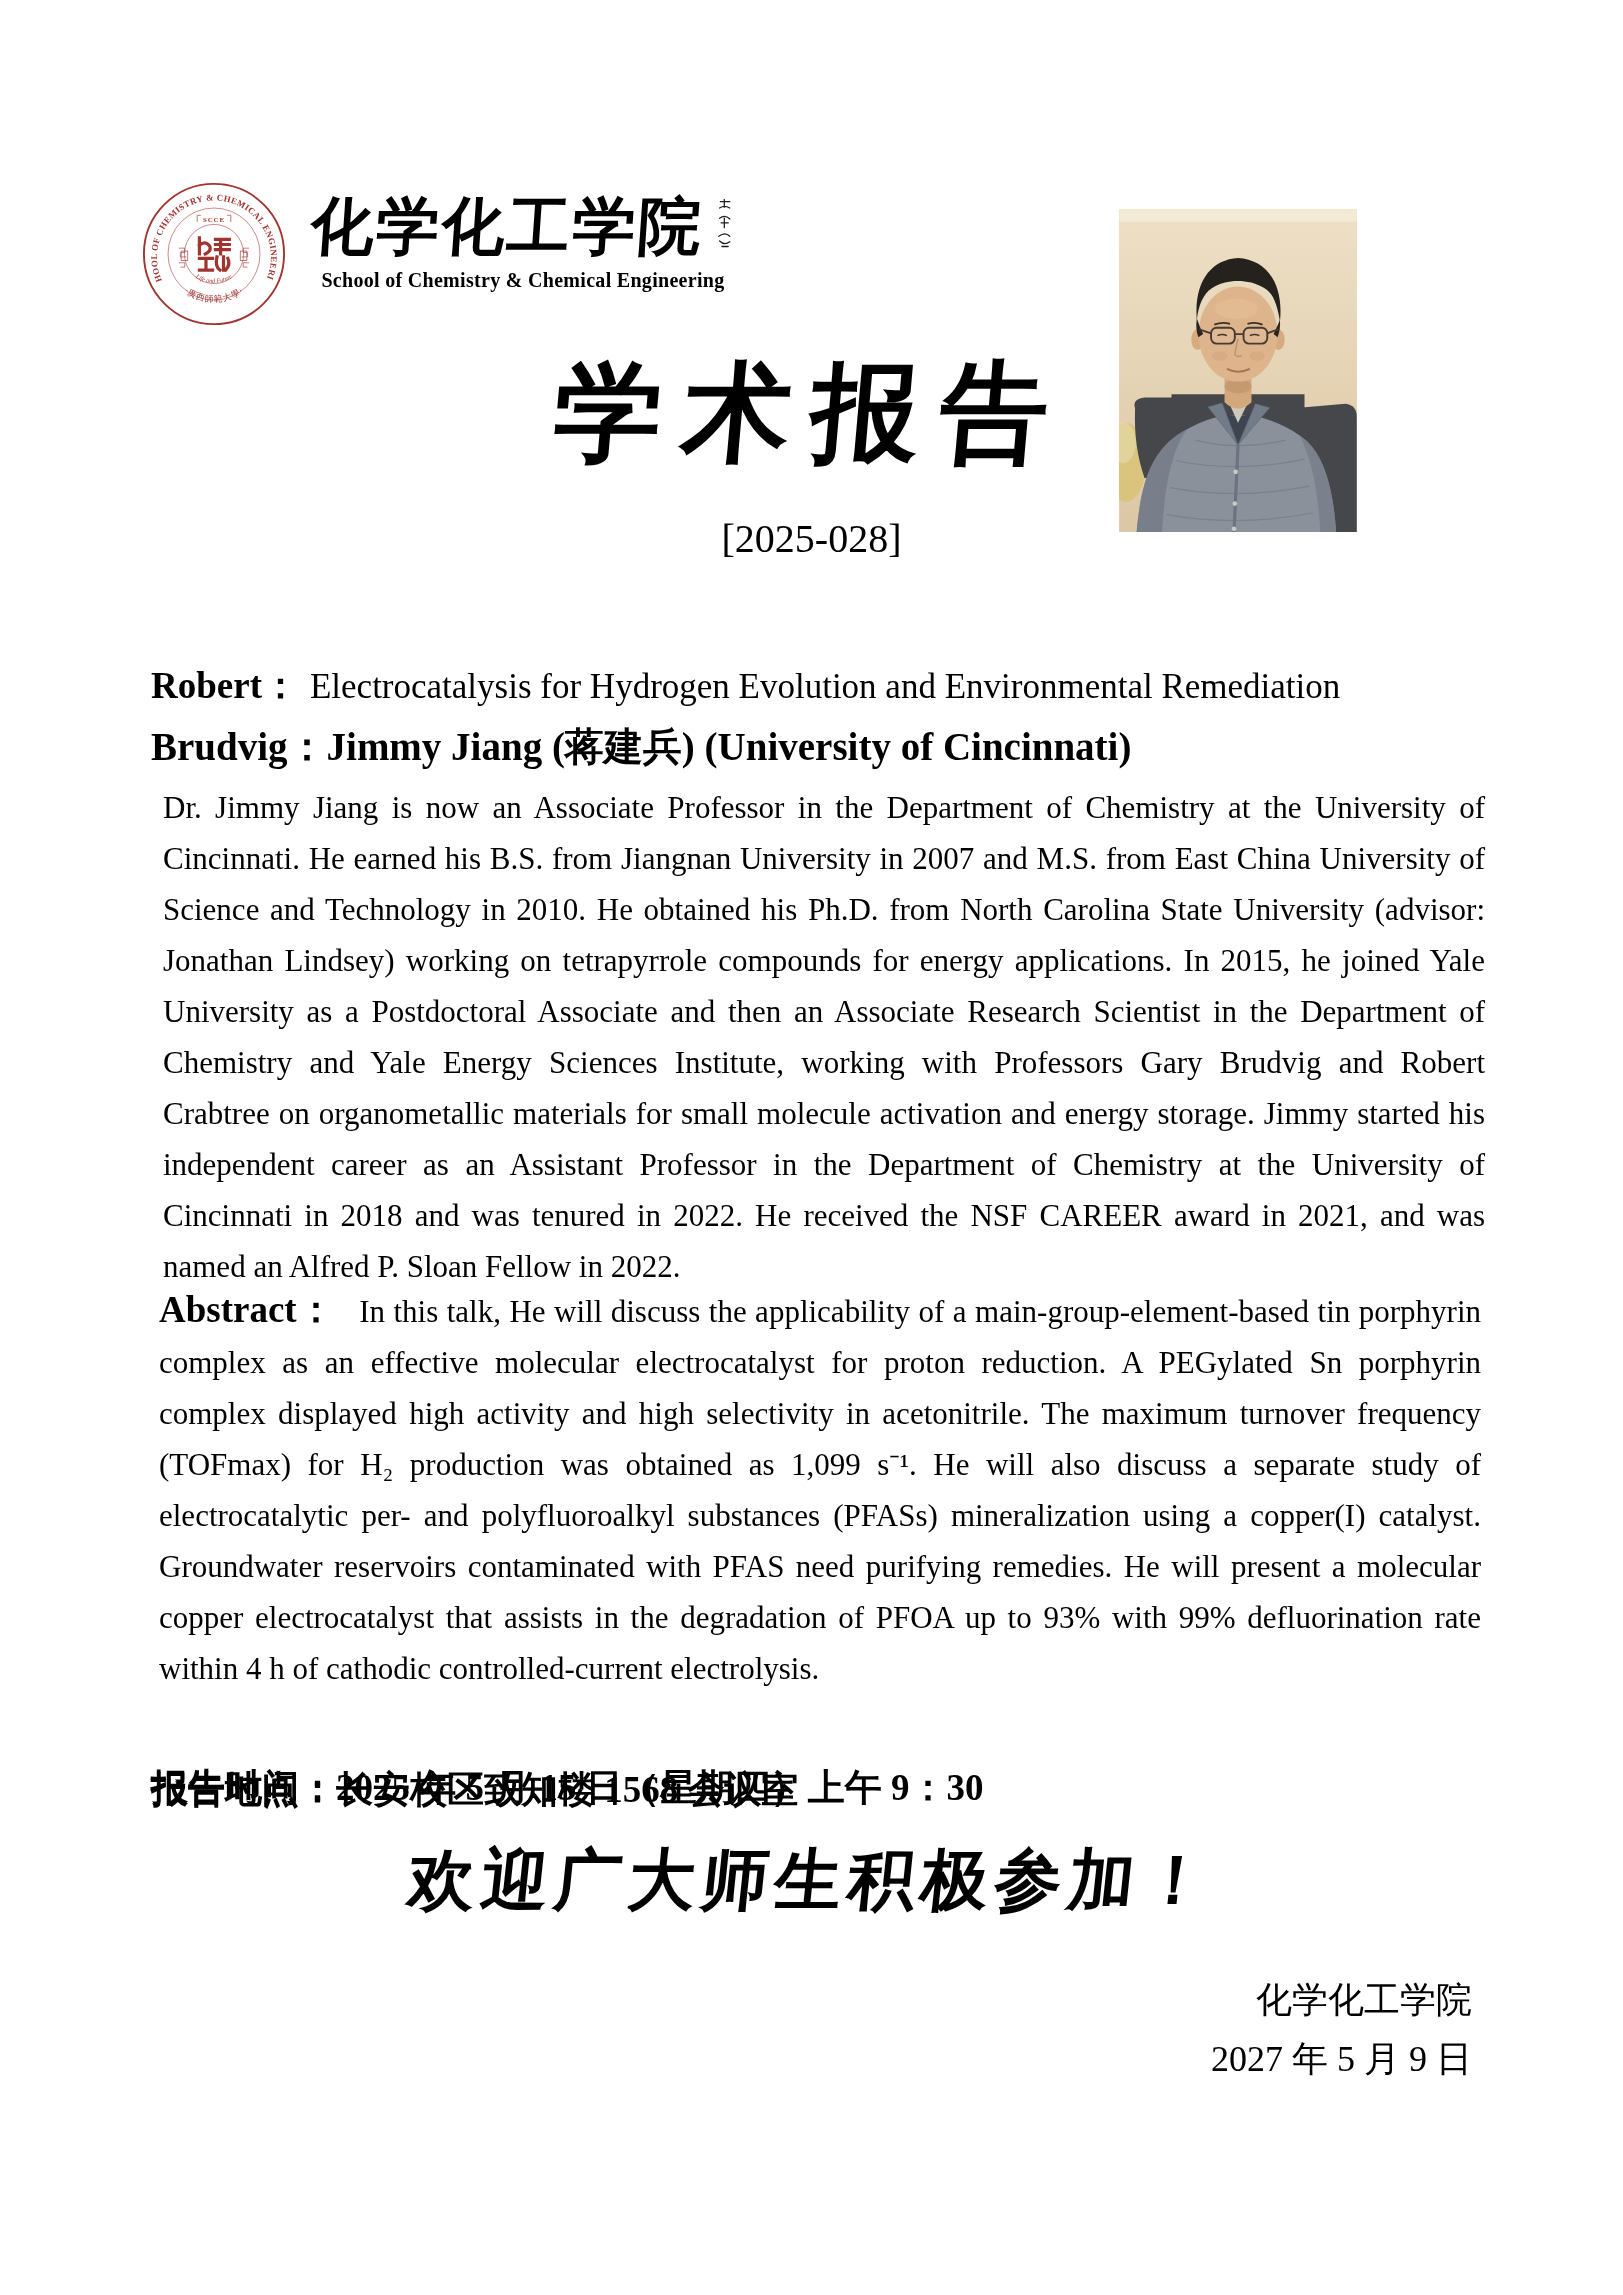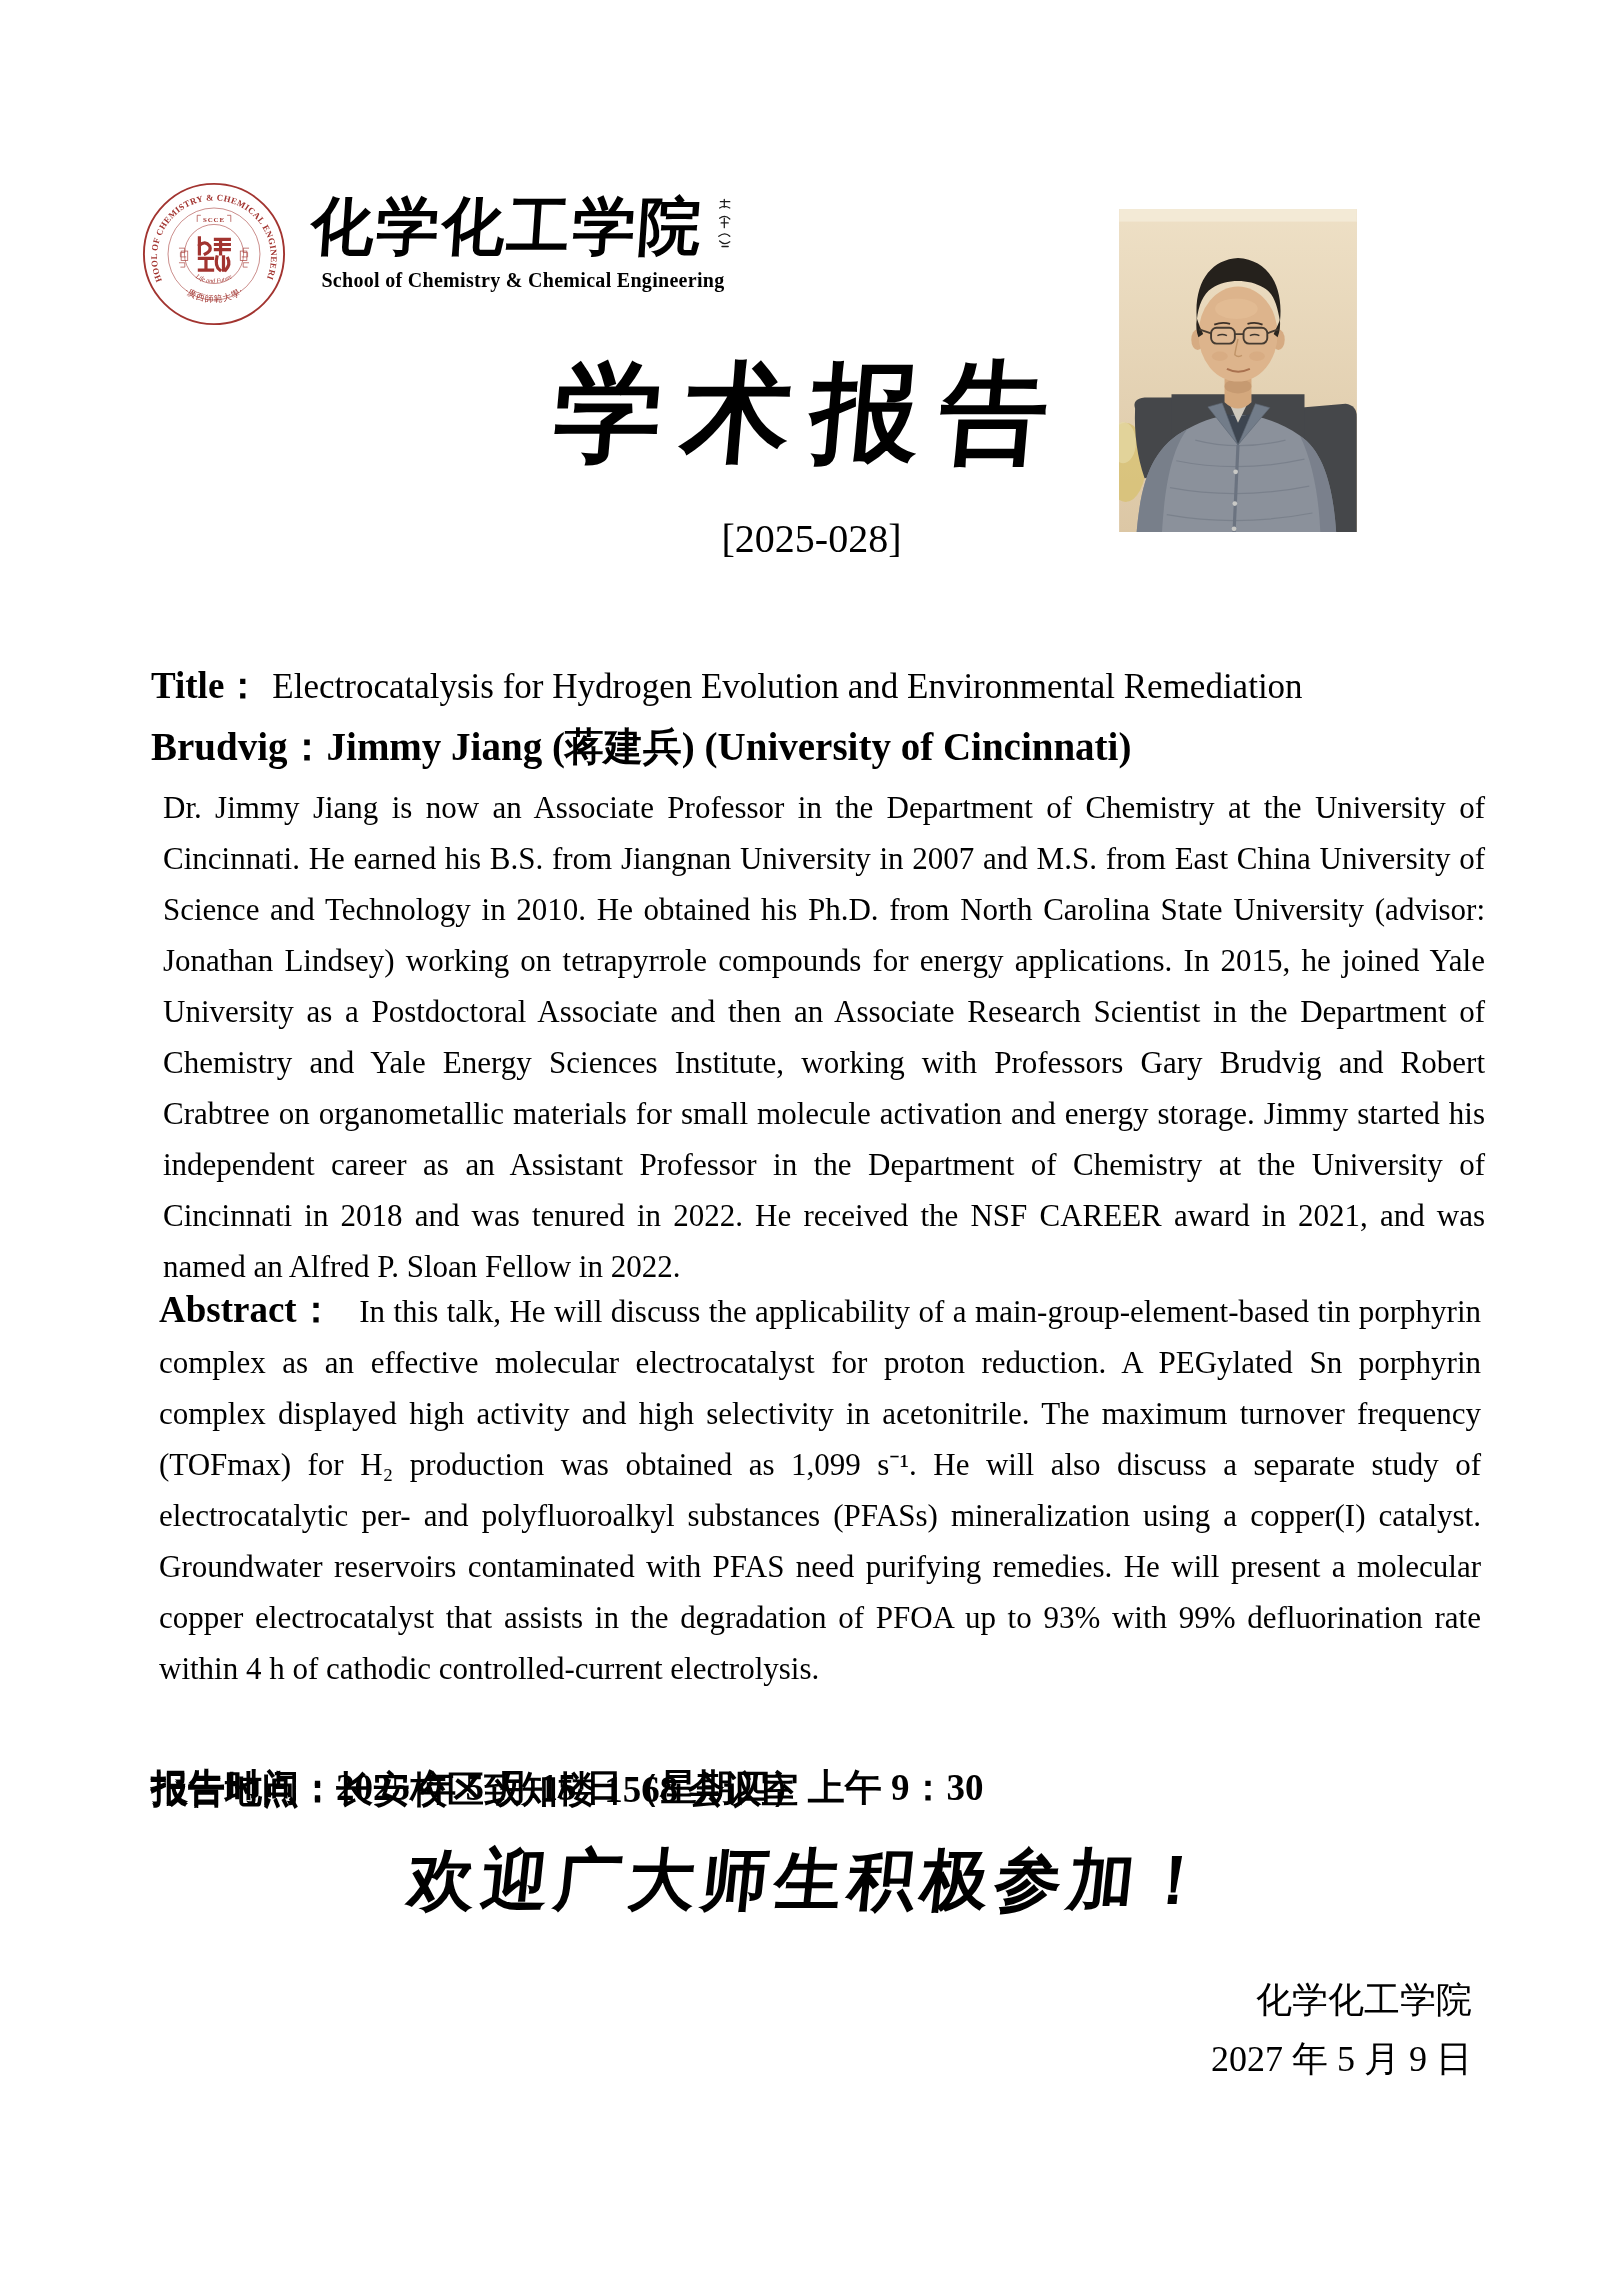--- a/index.html
+++ b/index.html
@@ -186,21 +186,21 @@
       <path d="M150 164 Q147 177 146 184 Q150 188 155 185" stroke="#c09468" stroke-width="1.8" fill="none"></path>
       <path d="M136 202 Q150 209 165 202" stroke="#a9714f" stroke-width="2.6" fill="none"></path>
       <ellipse cx="127" cy="186" rx="10" ry="6" fill="#cf9f74" opacity=".35"></ellipse>
       <ellipse cx="174" cy="186" rx="10" ry="6" fill="#cf9f74" opacity=".35"></ellipse>
     </g>
   </svg>
 
   <div class="banner-title">学术报告</div>
   <div class="serial">[2025-028]</div>
 
-  <p class="title-line"><strong class="lbl">Title：</strong><span>Electrocatalysis for Hydrogen Evolution and Environmental Remediation</span></p>
+  <p class="title-line"><strong class="lbl">Robert：</strong><span>Electrocatalysis for Hydrogen Evolution and Environmental Remediation</span></p>
 
   <p class="reporter-line"><span>Brudvig：</span><span>Jimmy Jiang (蒋建兵)</span><span class="aff"> (University of Cincinnati)</span></p>
 
   <p class="bio">Dr. Jimmy Jiang is now an Associate Professor in the Department of Chemistry at the University of Cincinnati. He earned his B.S. from Jiangnan University in 2007 and M.S. from East China University of Science and Technology in 2010. He obtained his Ph.D. from North Carolina State University (advisor: Jonathan Lindsey) working on tetrapyrrole compounds for energy applications. In 2015, he joined Yale University as a Postdoctoral Associate and then an Associate Research Scientist in the Department of Chemistry and Yale Energy Sciences Institute, working with Professors Gary Brudvig and Robert Crabtree on organometallic materials for small molecule activation and energy storage. Jimmy started his independent career as an Assistant Professor in the Department of Chemistry at the University of Cincinnati in 2018 and was tenured in 2022. He received the NSF CAREER award in 2021, and was named an Alfred P. Sloan Fellow in 2022.</p>
 
   <p class="abstract"><strong class="abs-lbl">Abstract：</strong><span>In this talk, He will discuss the applicability of a main-group-element-based tin porphyrin complex as an effective molecular electrocatalyst for proton reduction. A PEGylated Sn porphyrin complex displayed high activity and high selectivity in acetonitrile. The maximum turnover frequency (TOFmax) for H₂ production was obtained as 1,099 s⁻¹. He will also discuss a separate study of electrocatalytic per- and polyfluoroalkyl substances (PFASs) mineralization using a copper(I) catalyst. Groundwater reservoirs contaminated with PFAS need purifying remedies. He will present a molecular copper electrocatalyst that assists in the degradation of PFOA up to 93% with 99% defluorination rate within 4 h of cathodic controlled-current electrolysis.</span></p>
 
   <p class="cn-line cn-time">报告时间：2025 年 5 月 15 日（星期四）上午 9：30</p>
   <p class="cn-line cn-venue">报告地点：长安校区致知楼 1568 会议室</p>
 

